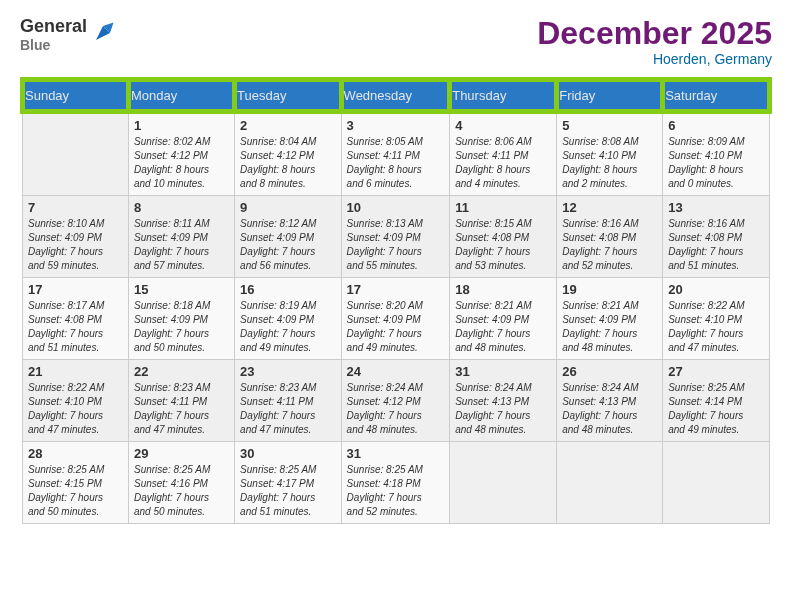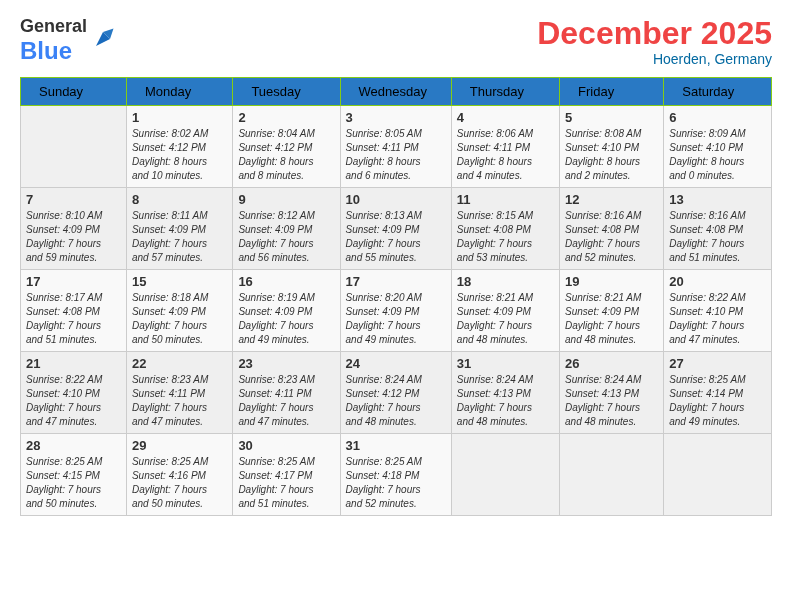--- a/index.html
+++ b/index.html
@@ -19,40 +19,40 @@
       justify-content: space-between;
       align-items: flex-start;
       margin-bottom: 10px;
     }
     .title-block {
       text-align: right;
     }
     .month-title {
       font-size: 32px;
       font-weight: bold;
-      color: #ef4444;
+      color: #701a75;
       line-height: 1.1;
     }
     .location {
       font-size: 14px;
       color: #0369a1;
     }
     table {
       width: 100%;
       border-collapse: collapse;
       font-size: 10.5px;
     }
     thead tr th {
       background-color: #2979c4;
-      color: #000000;
-      padding: 6px 18px;
+      color: #e5e5e5;
+      padding: 6px 0;
       text-align: left;
       font-size: 13px;
       font-weight: normal;
-      border: 1px solid #84cc16;
+      border: 5px solid #84cc16;
     }
     tbody tr td {
       border: 1px solid #ccc;
       vertical-align: top;
       padding: 4px 5px;
       width: 113px;
       min-height: 80px;
       background: #fff;
     }
     tbody tr:nth-child(odd) td {
@@ -84,23 +84,23 @@
     .logo-name {
       display: flex;
       flex-direction: column;
     }
     .logo-general {
       font-size: 18px;
       font-weight: bold;
       color: #333;
     }
     .logo-blue {
-      font-size: 24px;
-      font-weight: bold;
-      color: #3b82f6;
+      font-size: 14px;
+      font-weight: bold;
+      color: #737373;
     }
     .logo-bird {
       width: 28px;
       height: 28px;
       margin-left: 2px;
       margin-top: -4px;
     }
   </style>
 </head>
 <body>

